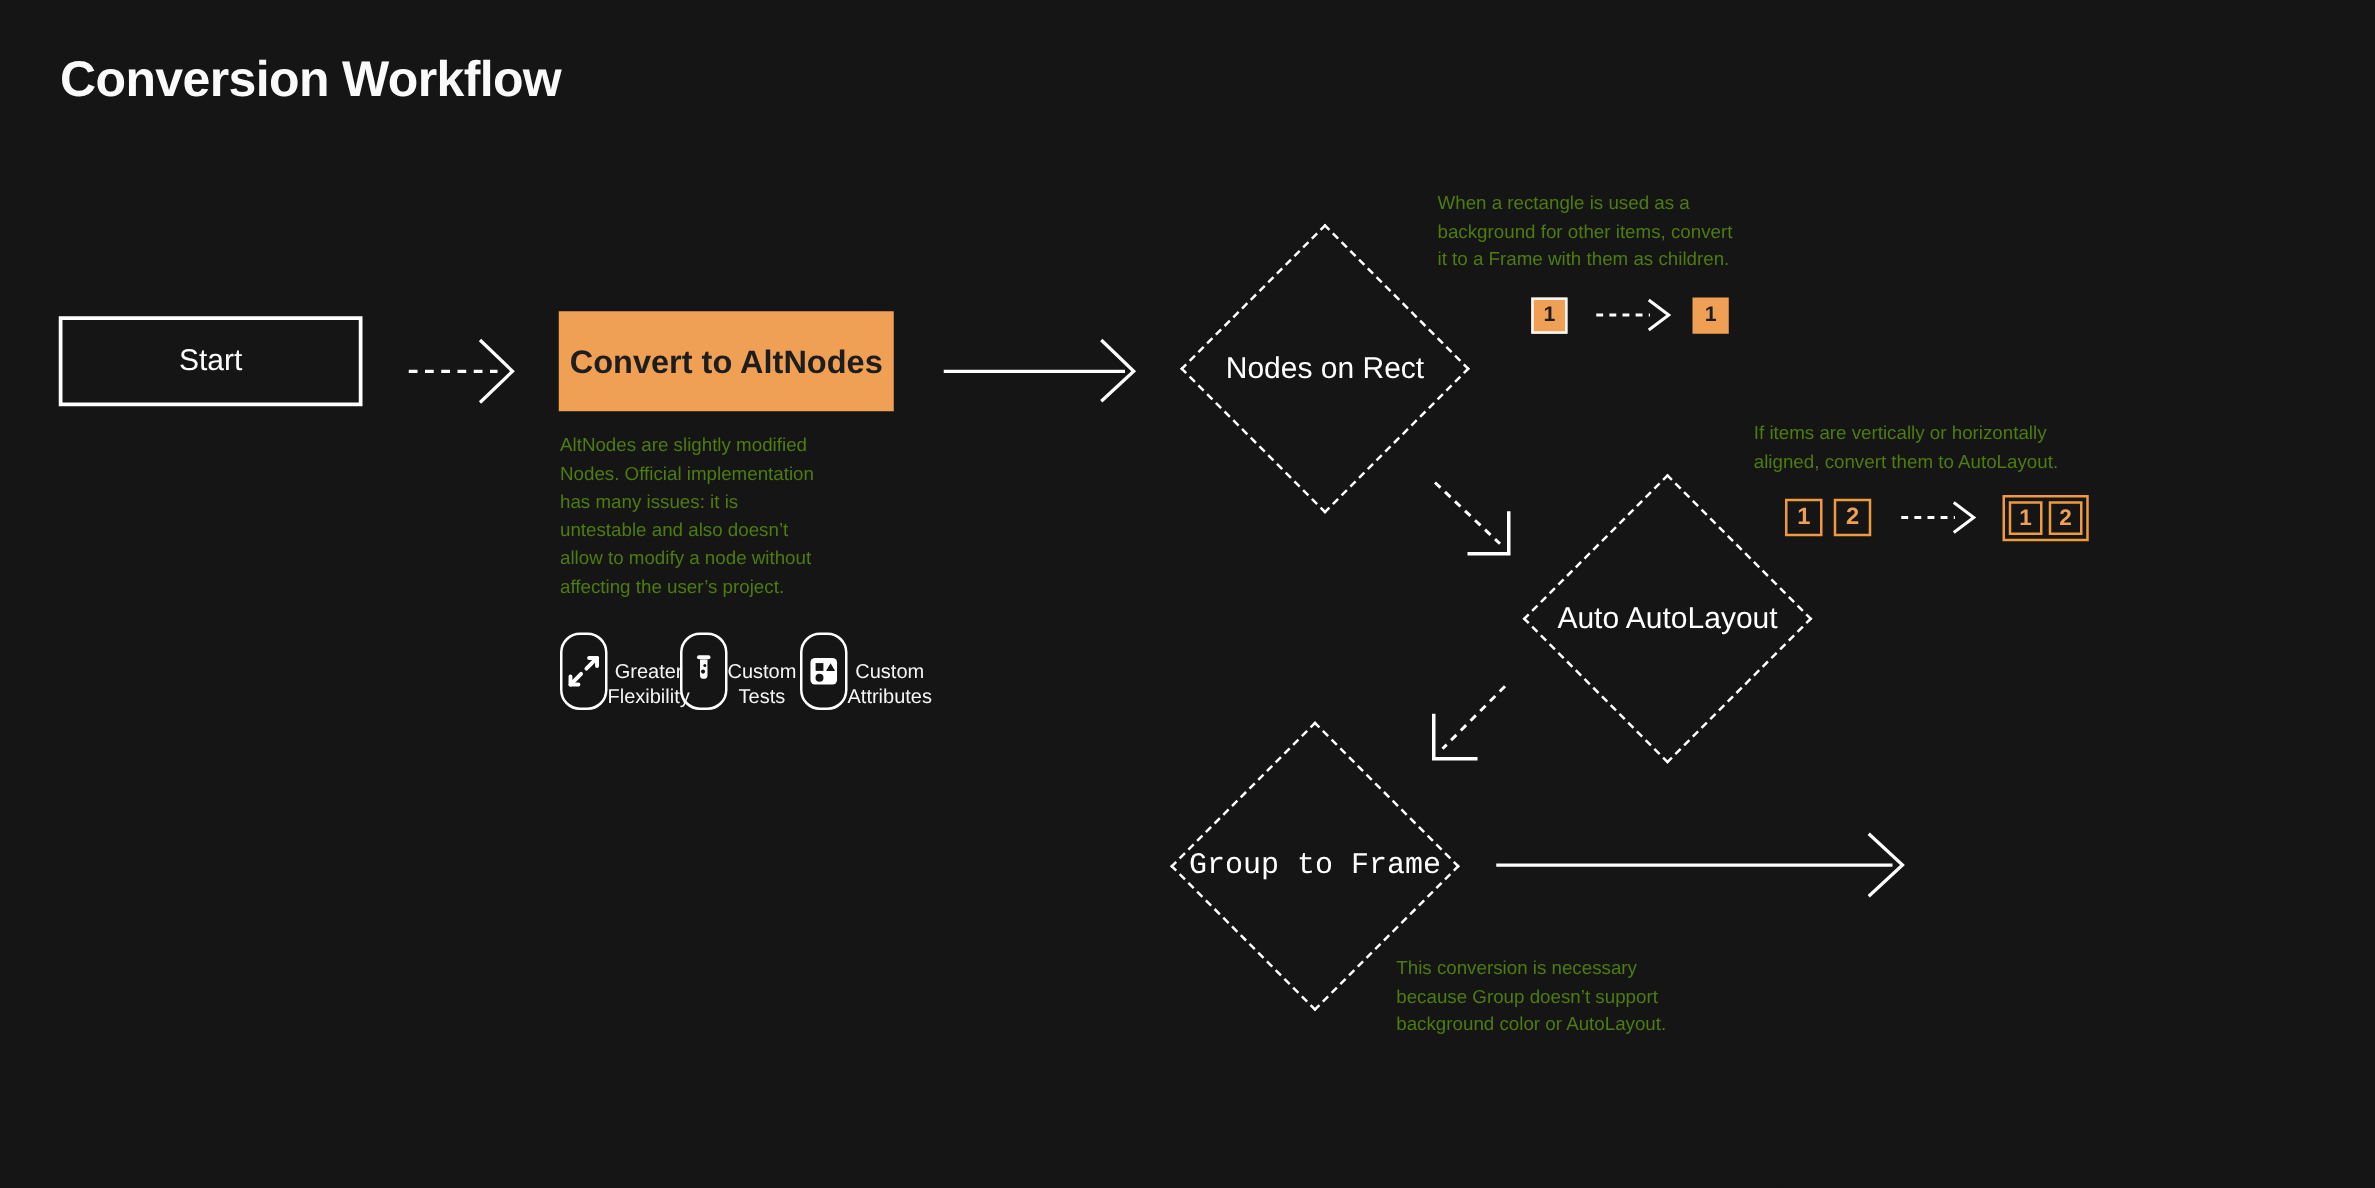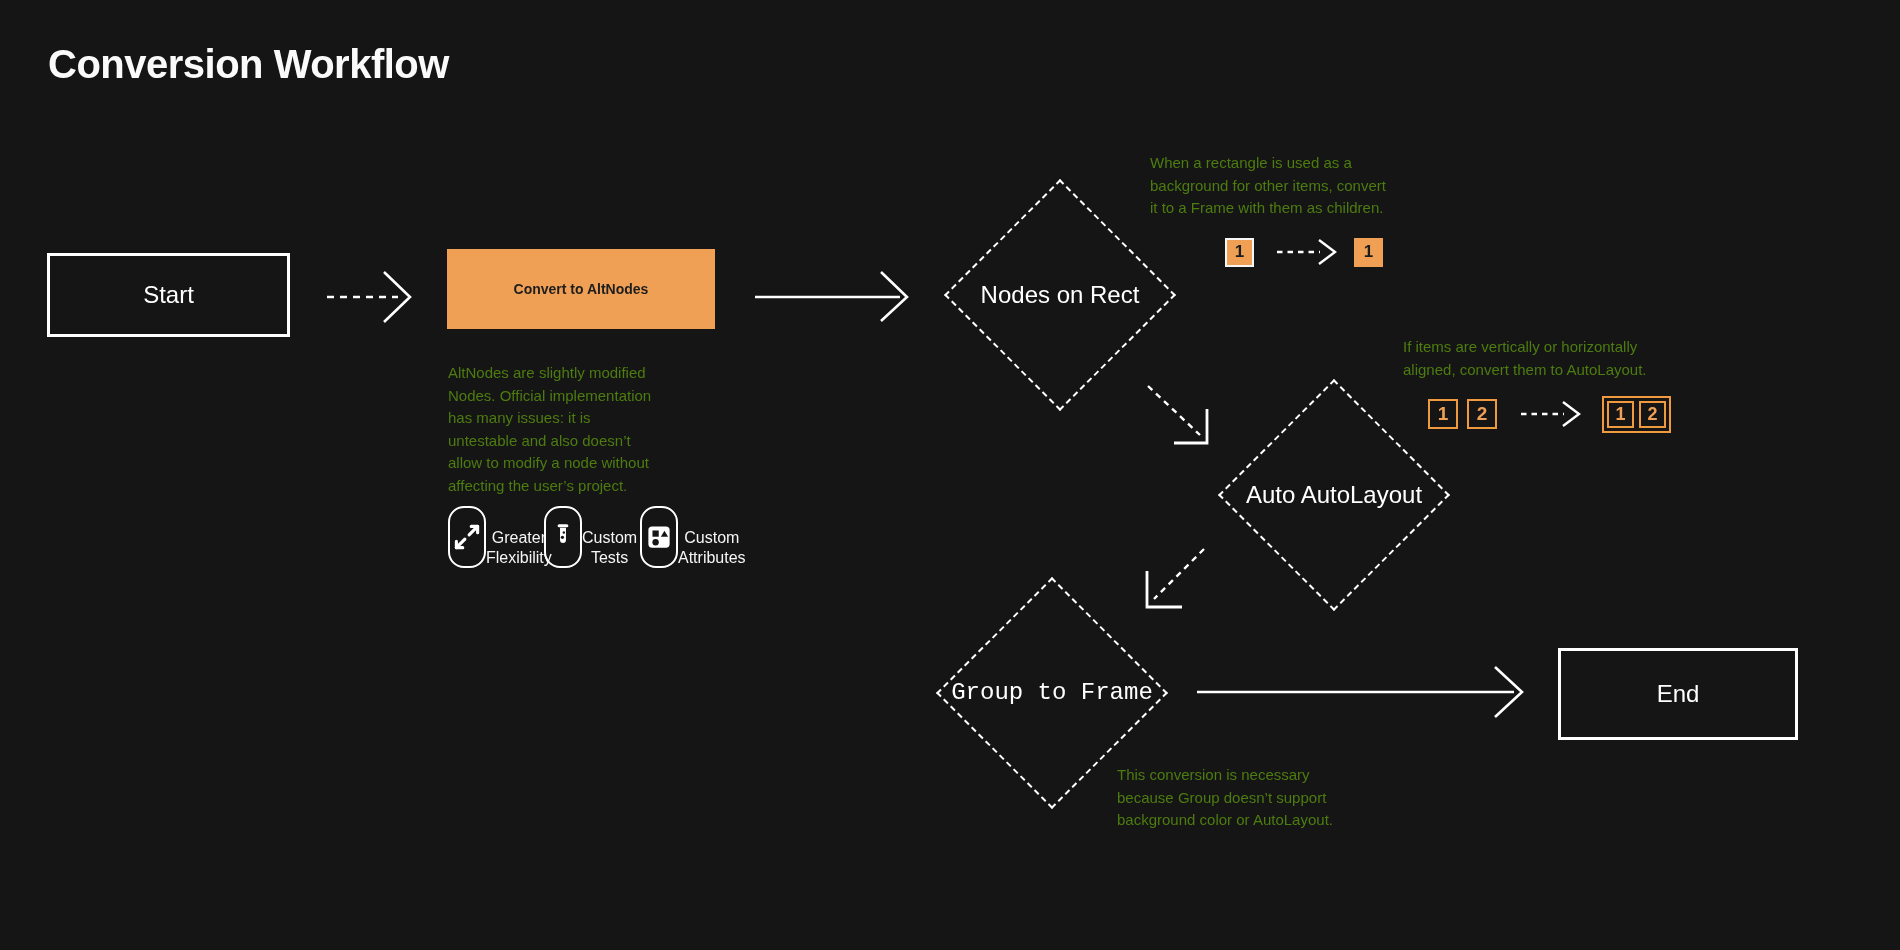--- a/index.html
+++ b/index.html
@@ -22,21 +22,21 @@
   .rect-node {
     position: absolute;
     border: 3px solid #FFFFFF;
     display: flex; align-items: center; justify-content: center;
     font-size: 24px; color: #FFFFFF;
   }
   .accent-node {
     position: absolute;
     background: #F0A055;
     display: flex; align-items: center; justify-content: center;
-    font-size: 14px; font-weight: bold; color: #1D1D1D;
+    font-size: 26px; font-weight: bold; color: #1D1D1D;
   }
 
   .diamond {
     position: absolute; width: 164px; height: 164px;
     border: 2px dashed #FFFFFF;
     transform: rotate(45deg);
   }
   .diamond-label {
     position: absolute; width: 240px; text-align: center;
     font-size: 24px; line-height: 30px; color: #FFFFFF;
@@ -83,39 +83,39 @@
   svg.arrow { position: absolute; overflow: visible; }
   .stroke-w { stroke: #FFFFFF; fill: none; }
 </style>
 </head>
 <body>
 
 <div class="canvas">
 
   <div class="page-title">Conversion Workflow</div>
 
-  <div class="rect-node" style="left:47px; top:253px; width:243px; height:84px;text-align:right;">
+  <div class="rect-node" style="left:47px; top:253px; width:243px; height:72px;text-align:right;">
     <span>Start</span>
   </div>
 
   <svg class="arrow" style="left:322px; top:265px;" width="96" height="64">
     <line class="stroke-w" x1="5" y1="32" x2="76" y2="32" stroke-width="2.6" stroke-dasharray="7 6"></line>
     <polyline class="stroke-w" points="62,7 88,32 62,57" stroke-width="2.6"></polyline>
   </svg>
 
   <div class="accent-node" style="left:447px; top:249px; width:268px; height:80px;">
     <span>Convert to AltNodes</span>
   </div>
 
   <svg class="arrow" style="left:750px; top:265px;" width="164" height="64">
     <line class="stroke-w" x1="5" y1="32" x2="150" y2="32" stroke-width="2.6"></line>
     <polyline class="stroke-w" points="131,7 157,32 131,56" stroke-width="2.6"></polyline>
   </svg>
 
-  <div class="note pre" style="left:448px; top:346px; width:300px;margin-top:16px;">AltNodes are slightly modified
+  <div class="note pre" style="left:448px; top:346px; width:300px;">AltNodes are slightly modified
 Nodes. Official implementation
 has many issues: it is
 untestable and also doesn’t
 allow to modify a node without
 affecting the user’s project.</div>
 
   <div class="features">
     <div class="feature">
       <div class="icon-box">
         <svg width="34" height="34" viewBox="0 0 24 24" fill="none" stroke="#FFFFFF" stroke-width="2.2" stroke-linecap="round" stroke-linejoin="round">
@@ -204,17 +204,14 @@
 
   <div class="note pre" style="left:1117px; top:764px; width:300px;">This conversion is necessary
 because Group doesn’t support
 background color or AutoLayout.</div>
 
   <svg class="arrow" style="left:1192px; top:660px;" width="340" height="64">
     <line class="stroke-w" x1="5" y1="32" x2="322" y2="32" stroke-width="2.6"></line>
     <polyline class="stroke-w" points="303,7 330,32 303,57" stroke-width="2.6"></polyline>
   </svg>
 
-  <div class="rect-node" style="left:1558px; top:648px; width:240px; height:92px;">
-    <span>End</span>
-  </div>
 
 </div>
 
 </body></html>

